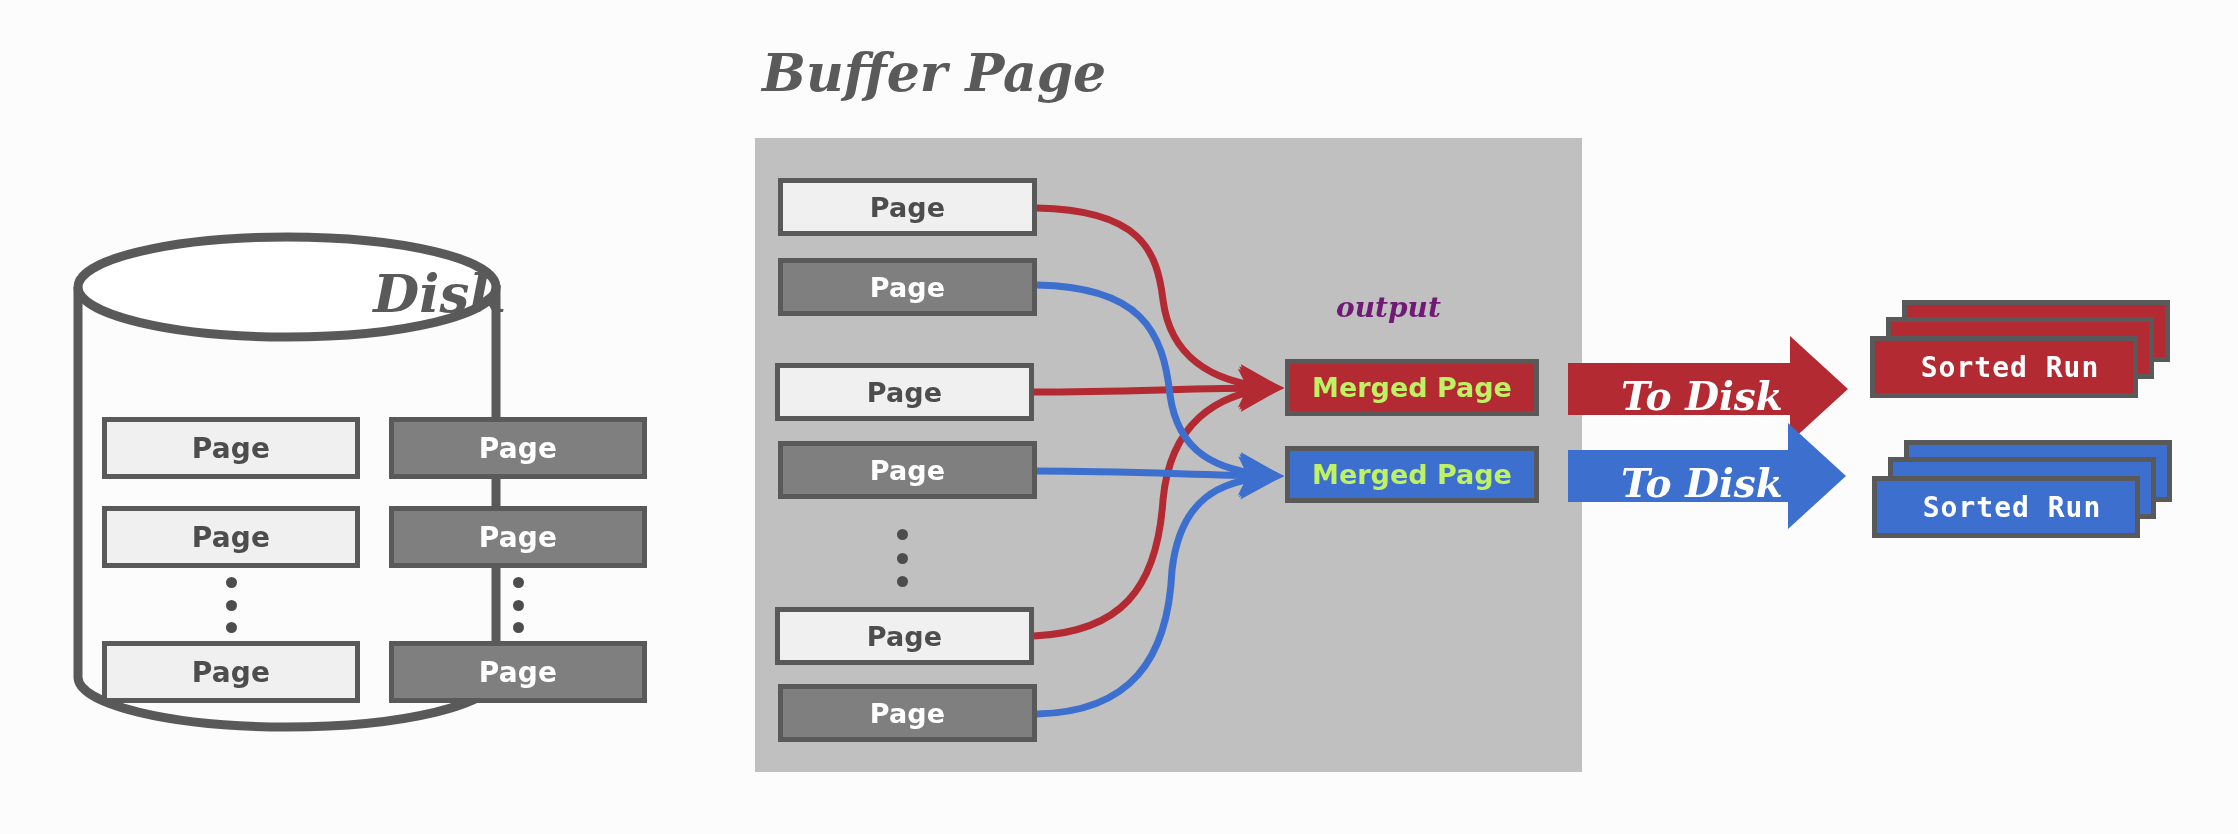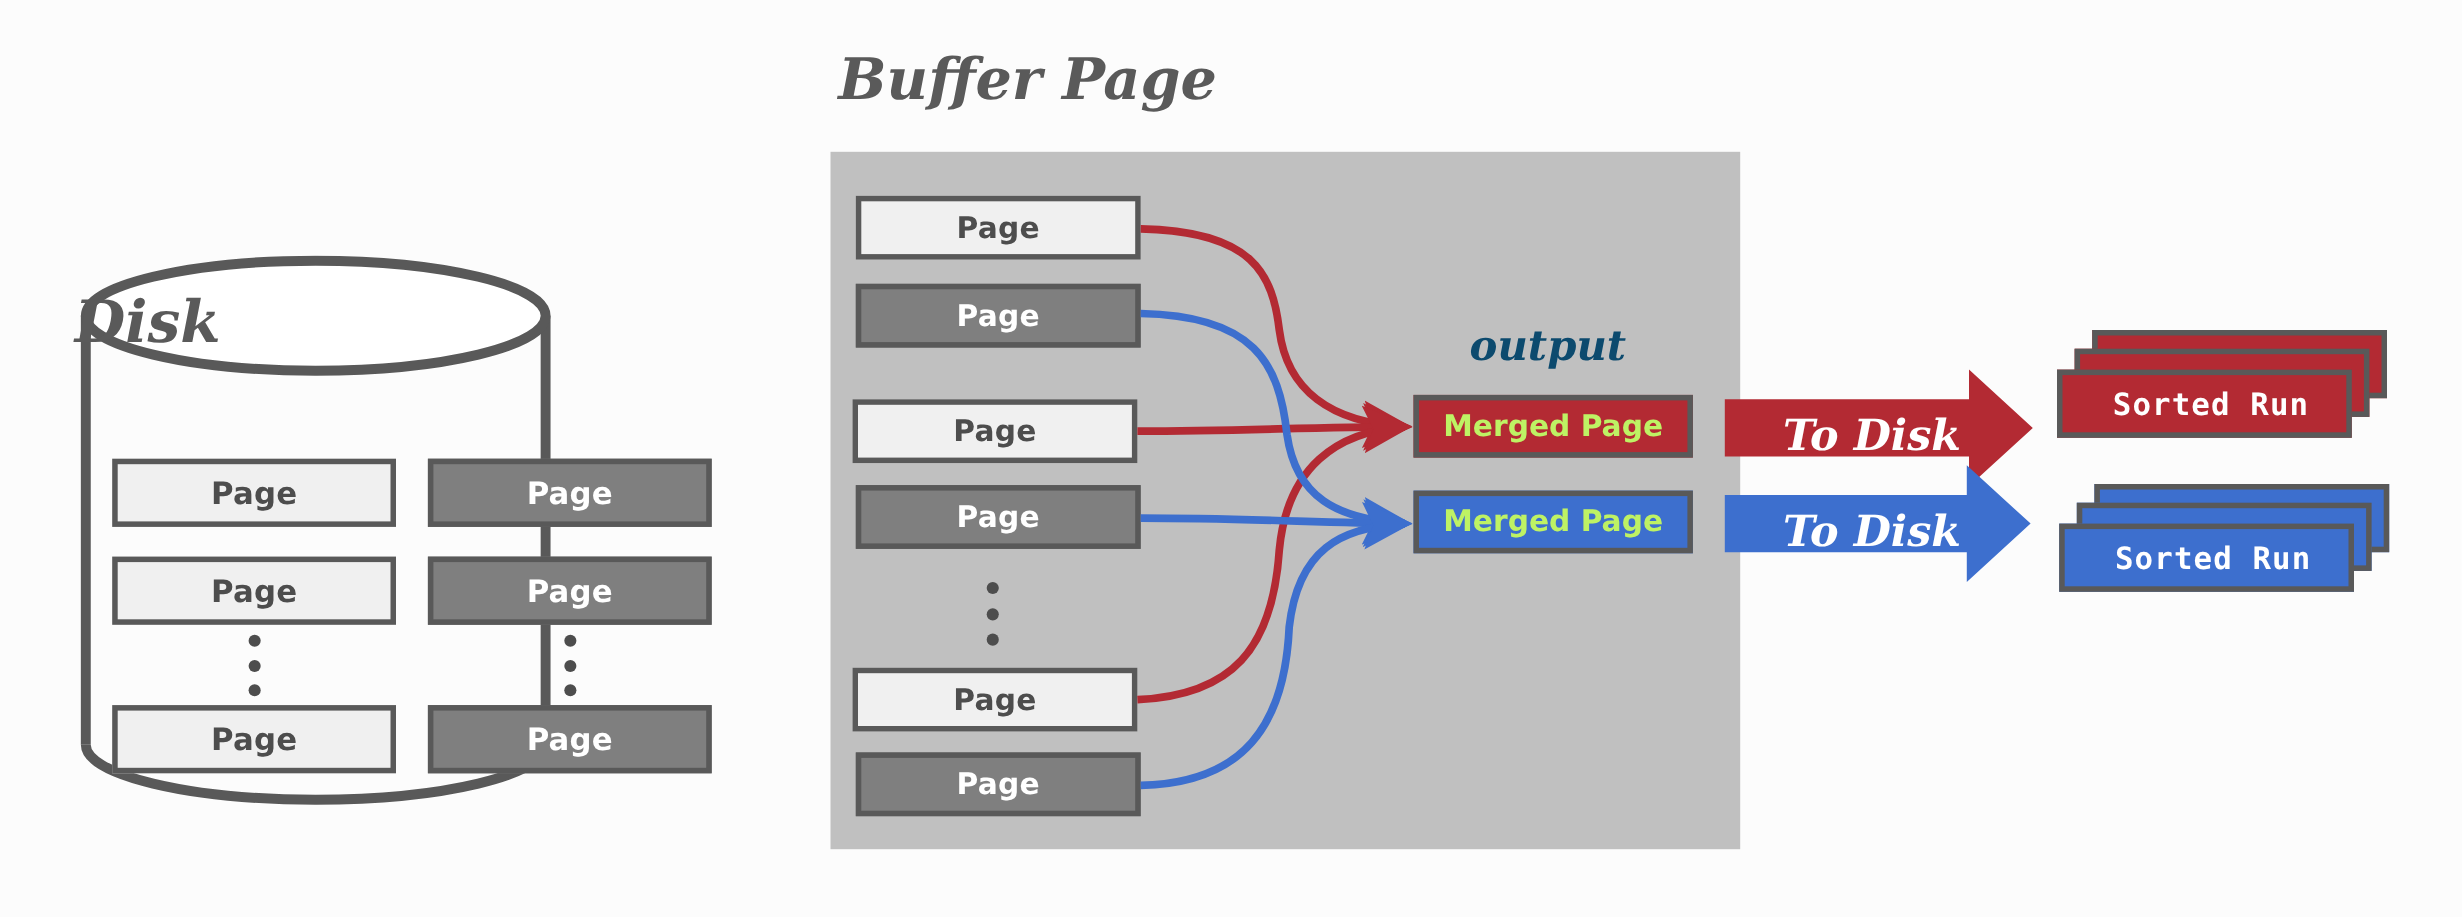--- a/index.html
+++ b/index.html
@@ -40,21 +40,21 @@
     color: #ffffff;
   }
 
   
   #disk-group { position: absolute; left: 68px; top: 232px; width: 600px; height: 500px; }
   #disk-svg { position: absolute; left: 0; top: 0; }
   .disk-title {
     position: absolute;
     left: 0; right: 0;
     top: 30px;
-    text-align: left;
+    text-align: right;
     font-family: "DejaVu Serif", serif;
     font-style: italic;
     font-weight: bold;
     font-size: 53px;
     color: #5a5a5a;
   }
   .disk-page { width: 258px; height: 62px; font-size: 28px; }
 
   .dots-vert {
     position: absolute;
@@ -92,22 +92,22 @@
   }
   .bp-page { width: 259px; height: 58px; font-size: 27px; }
 
   .output-label {
     position: absolute;
     left: 1336px;
     top: 291px;
     font-family: "DejaVu Serif", serif;
     font-style: italic;
     font-weight: bold;
-    font-size: 38px;
-    color: #0c4a6e;
+    font-size: 28px;
+    color: #701a75;
     white-space: nowrap;
   }
   .merged-page {
     position: absolute;
     width: 254px;
     height: 57px;
     box-sizing: border-box;
     border: 5px solid #595959;
     display: flex;
     align-items: center;

